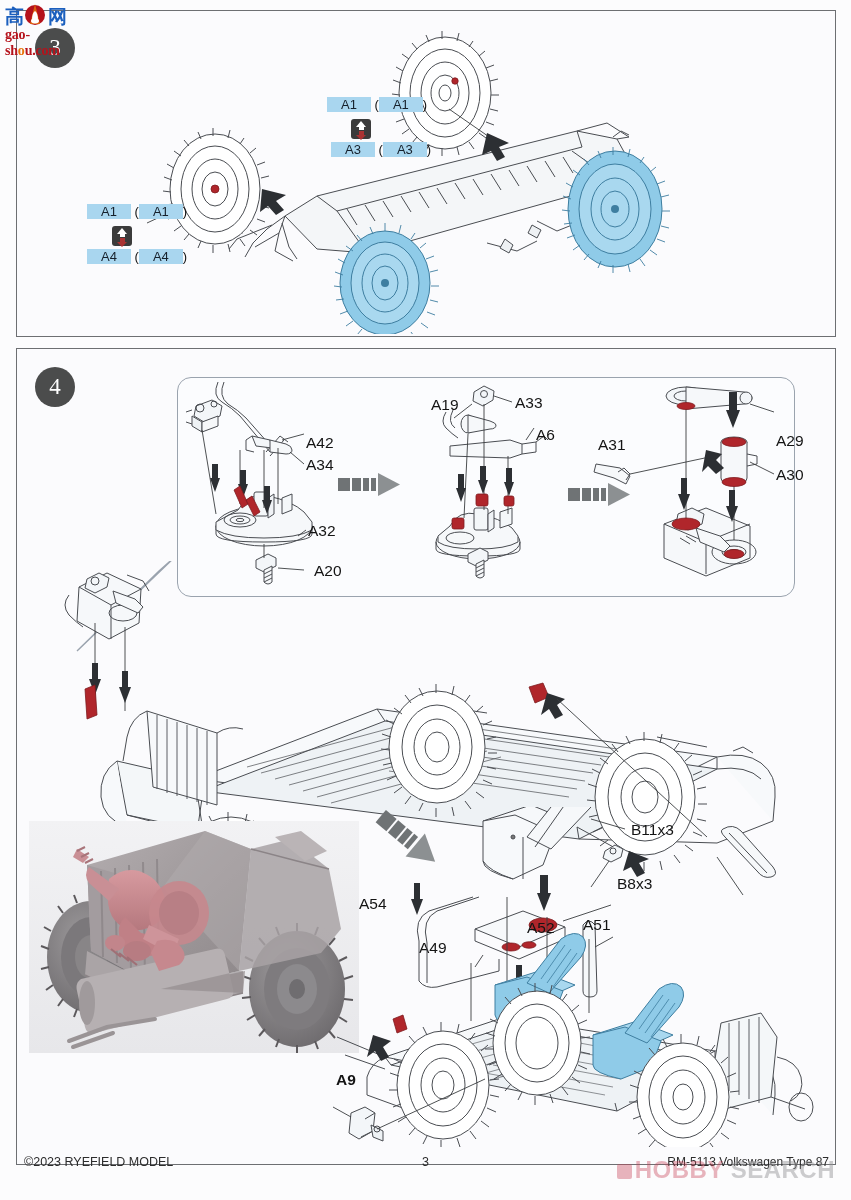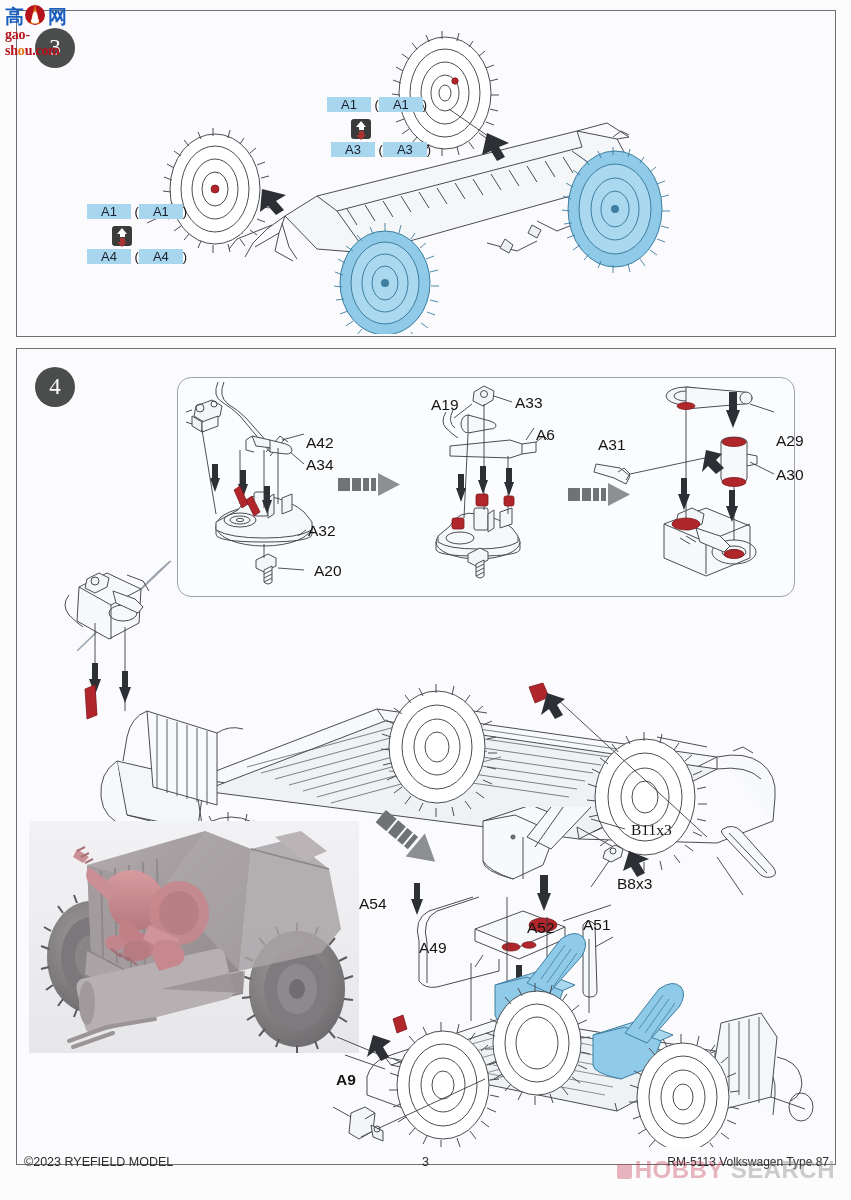--- a/index.html
+++ b/index.html
@@ -817,21 +817,21 @@
       </g>
 
       <g class="lead">
         <path d="M276 12 L310 22"></path>
         <path d="M248 114 L296 98"></path>
         <path d="M168 148 L160 160"></path>
         <path d="M280 140 L298 130"></path>
       </g>
     </svg>
 
-    <span class="plabel" style="left:614px;top:472px;font-family:Liberation Serif, serif;">B11x3</span>
+    <span class="plabel" style="left:614px;top:472px;">B11x3</span>
     <span class="plabel" style="left:600px;top:526px;">B8x3</span>
     <span class="plabel" style="left:498px;top:570px;margin-left:12px;">A52</span>
     <span class="plabel" style="left:566px;top:567px;">A51</span>
     <span class="plabel" style="left:319px;top:722px;font-weight:bold;">A9</span>
   </div>
 
   <div class="footer">
     <span class="copy">©2023 RYEFIELD MODEL</span>
     <span class="pg">3</span>
     <span class="kit">RM-5113 Volkswagen Type 87</span>

